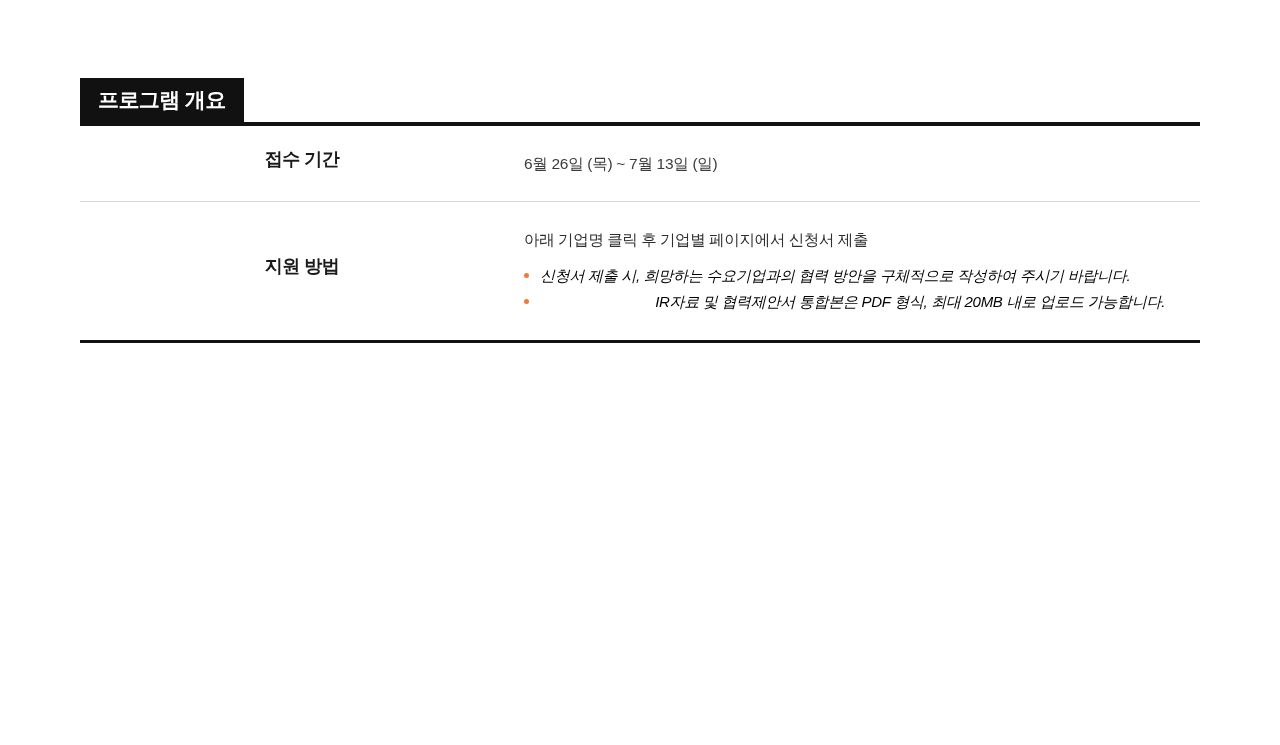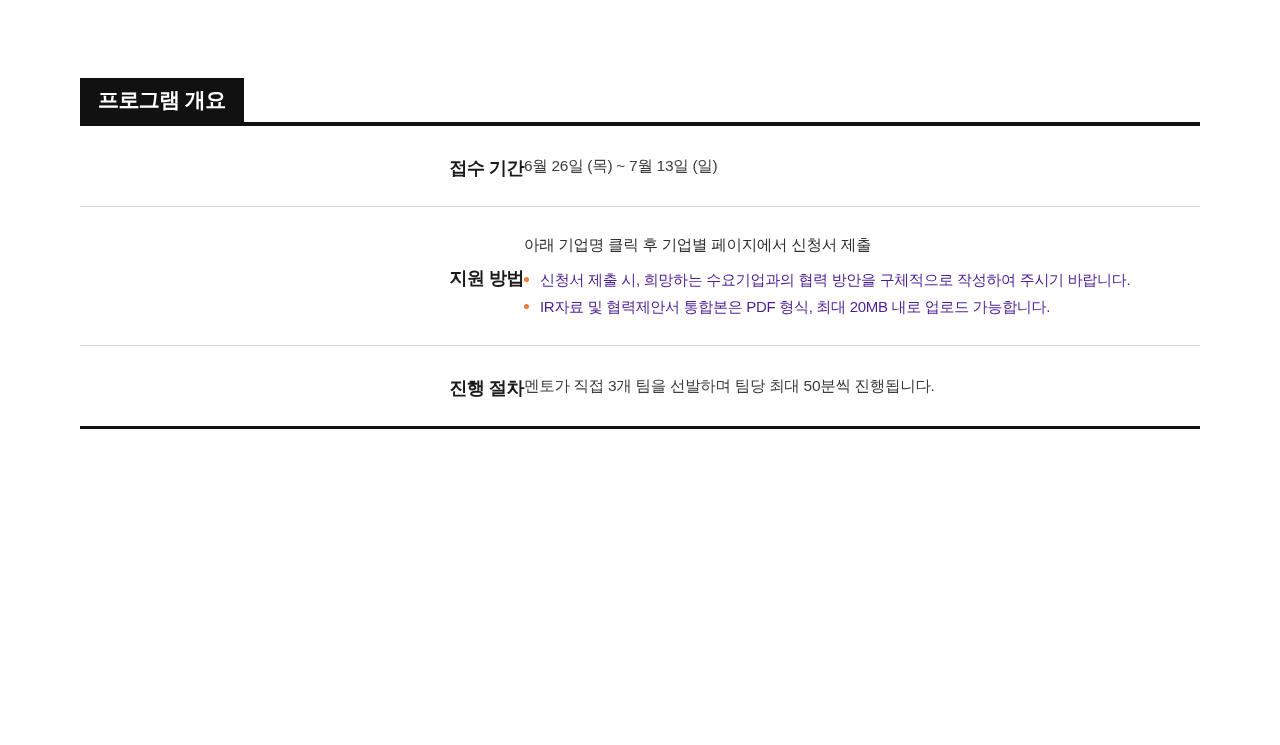--- a/index.html
+++ b/index.html
@@ -57,66 +57,69 @@
     table-layout: fixed;
   }
   table.overview tr {
     border-bottom: 1px solid #d8d8d8;
   }
   table.overview tr:last-child {
     border-bottom: none;
   }
   table.overview th {
     width: 444px;
-    text-align: right;
+    text-align: center;
     vertical-align: middle;
     font-size: 18px;
     font-weight: 700;
     color: #1a1a1a;
     letter-spacing: -0.5px;
-    padding: 30px 0 26px 0;
+    padding: 16px 0 26px 0;
   }
   table.overview td {
     vertical-align: middle;
     font-size: 15.5px;
     color: #3c3c3c;
     letter-spacing: -0.3px;
     padding: 26px 0 26px 0;
     line-height: 1.5;
   }
 
   .row-tall th, .row-tall td {
     padding-top: 24px;
     padding-bottom: 24px;
   }
 
   .cell-lead {
     font-size: 15.5px;
     color: #2f2f2f;
     margin: 0 0 12px 0;
     letter-spacing: -0.3px;
+    font-family: Liberation Serif, serif;
   }
 
   ul.notes {
     list-style: none;
     margin: 0;
     padding: 0;
   }
   ul.notes li {
     position: relative;
     padding-left: 16px;
     font-size: 15px;
-    color: #4c1d95;
+    color: #000000;
     line-height: 1.62;
     letter-spacing: -0.3px;
     margin-bottom: 2px;
     max-width: 625px;
+    font-style: italic;
   }
   ul.notes li:last-child {
     margin-bottom: 0;
+    text-align: right;
   }
   ul.notes li .dot {
     position: absolute;
     left: 0;
     top: 9px;
     width: 5px;
     height: 5px;
     border-radius: 50%;
     background: #f07a38;
   }
@@ -154,22 +157,18 @@
                 <span class="dot"></span>
                 <span>신청서 제출 시, 희망하는 수요기업과의 협력 방안을 구체적으로 작성하여 주시기 바랍니다.</span>
               </li>
               <li>
                 <span class="dot"></span>
                 <span>IR자료 및 협력제안서 통합본은 PDF 형식, 최대 20MB 내로 업로드 가능합니다.</span>
               </li>
             </ul>
           </td>
         </tr>
-        <tr>
-          <th>진행 절차</th>
-          <td>멘토가 직접 3개 팀을 선발하며 팀당 최대 50분씩 진행됩니다.</td>
-        </tr>
       </tbody>
     </table>
 
     <div class="bottom-rule"></div>
   </div>
 </div>
 
 </body></html>

